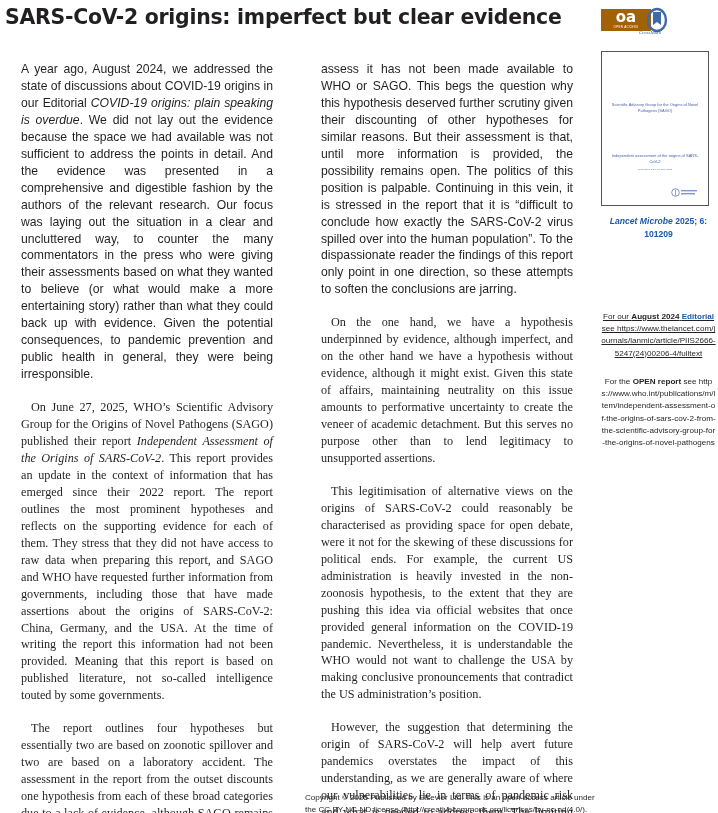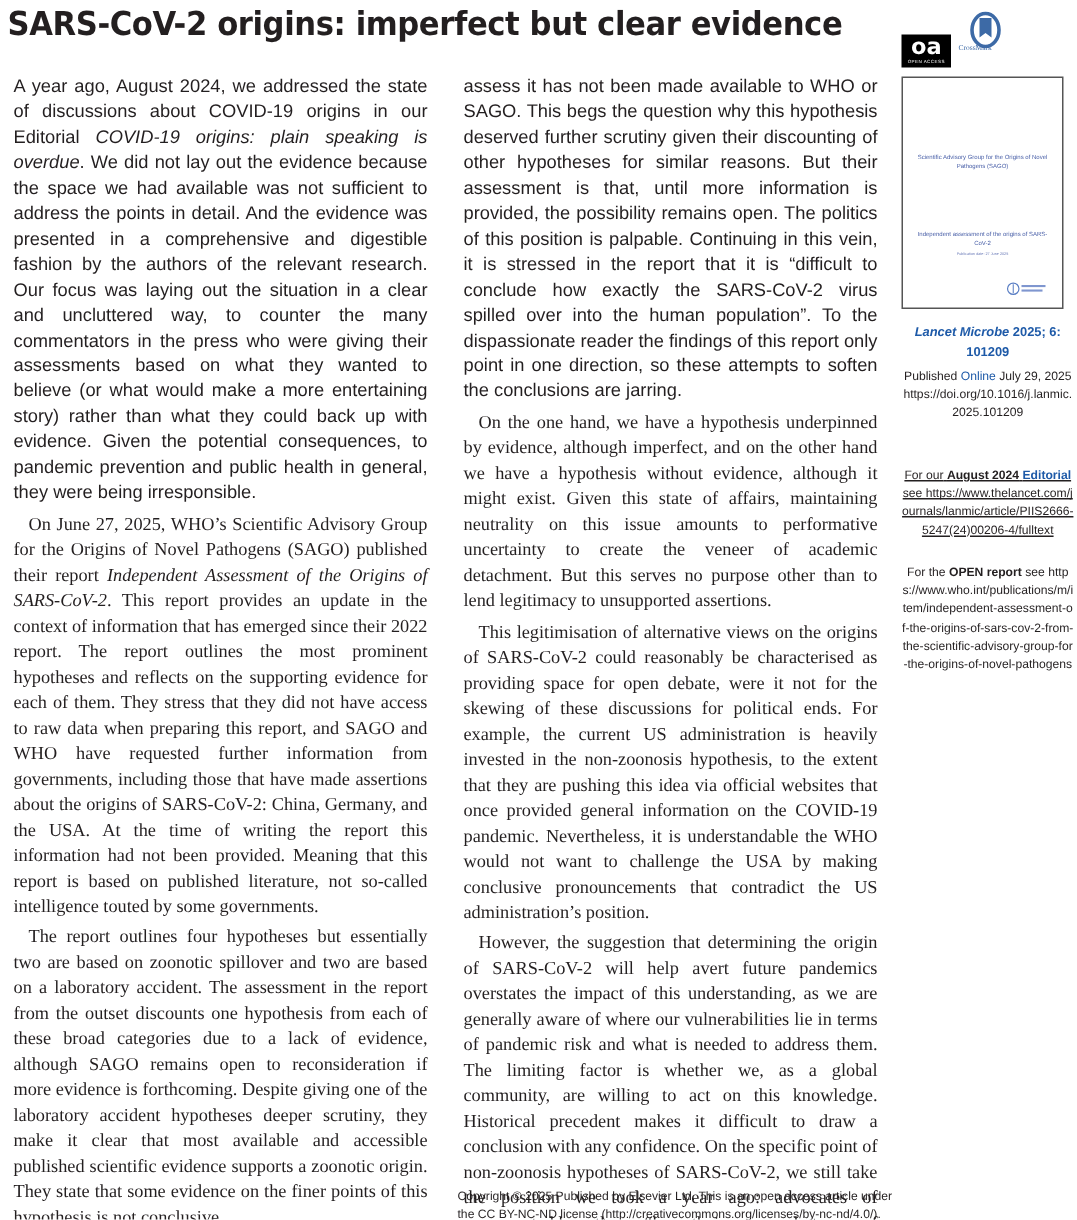--- a/index.html
+++ b/index.html
@@ -8,35 +8,35 @@
     font-family: "Liberation Sans", sans-serif; color: #231f20;
   }
   .title {
     position: absolute; left: 5px; top: 4px;
     font-size: 22px; font-weight: bold; color: #231f20;
     letter-spacing: -0.3px; margin: 0; white-space: nowrap;
     font-family: "DejaVu Sans", sans-serif; font-weight: 600;
     transform: scaleX(0.93); transform-origin: left top;
   }
   .oa-badge {
-    position: absolute; left: 601px; top: 23px; width: 33px; height: 22px;
-    background: #000000; color: #fff; text-align: center;
+    position: absolute; left: 601px; top: 9px; width: 50px; height: 22px;
+    background: #a16207; color: #fff; text-align: center;
   }
   .oa-badge .oa-text { display:block; font-size: 15px; font-weight: bold; line-height: 15px; margin-top: 1px; font-family: "DejaVu Sans", sans-serif; }
   .oa-badge .oa-sub { display:block; font-size: 3px; line-height: 4px; letter-spacing: 0.3px; }
   .crossmark { position: absolute; left: 642px; top: 7px; width: 30px; height: 30px; }
   .crossmark-label { position: absolute; left: 639px; top: 30px; font-size: 5px; color: #3d6aa6; font-family: "Liberation Serif", serif; }
 
   .col {
     position: absolute; font-size: 12.2px; line-height: 16.95px; text-align: justify;
     font-family: "Liberation Sans", sans-serif; color: #231f20;
   }
   .col-1 { left: 5px; top: 45px; width: 284px; }
   .col-2 { left: 305px; top: 45px; width: 284px; }
-  .col p { margin: 4px; }
+  .col p { margin: 16px; }
   .col p + p { text-indent: 10px; font-family: Liberation Serif, serif; }
   .col p.first { text-indent: 0; }
   .col .ital { font-style: italic; }
   .copyright {
     position: absolute; left: 305px; top: 776px; width: 290px;
     font-size: 8.1px; line-height: 11.5px; color: #231f20; margin-top: 16px;
   }
 
   .cover {
     position: absolute; left: 601px; top: 51px; width: 108px; height: 155px;
@@ -96,26 +96,20 @@
   <svg class="who-logo" viewBox="0 0 30 9">
     <circle cx="4.5" cy="4.5" r="3.8" fill="none" stroke="#5b7fc4" stroke-width="0.8"></circle>
     <line x1="4.5" y1="1.5" x2="4.5" y2="7.5" stroke="#5b7fc4" stroke-width="0.7"></line>
     <rect x="10" y="2" width="16" height="1.4" fill="#7f96cf"></rect>
     <rect x="10" y="5" width="14" height="1.4" fill="#7f96cf"></rect>
   </svg>
 </div>
 
 <div class="sidebar cite">
   <div class="journal"><i>Lancet Microbe</i> <span>2025; 6: 101209</span></div>
-  <div class="pub">
-    <span>Published</span>
-    <span class="online">Online</span>
-    <span>July 29, 2025</span><br>
-    <span style="word-break: break-all;">https://doi.org/10.1016/j.lanmic.2025.101209</span>
-  </div>
 </div>
 
 <div class="sidebar note1">
   <span>For our</span>
   <b>August 2024</b>
   <span class="link">Editorial</span>
   <span style="word-break: break-all;">see https://www.thelancet.com/journals/lanmic/article/PIIS2666-5247(24)00206-4/fulltext</span>
 </div>
 
 <div class="sidebar note2">

